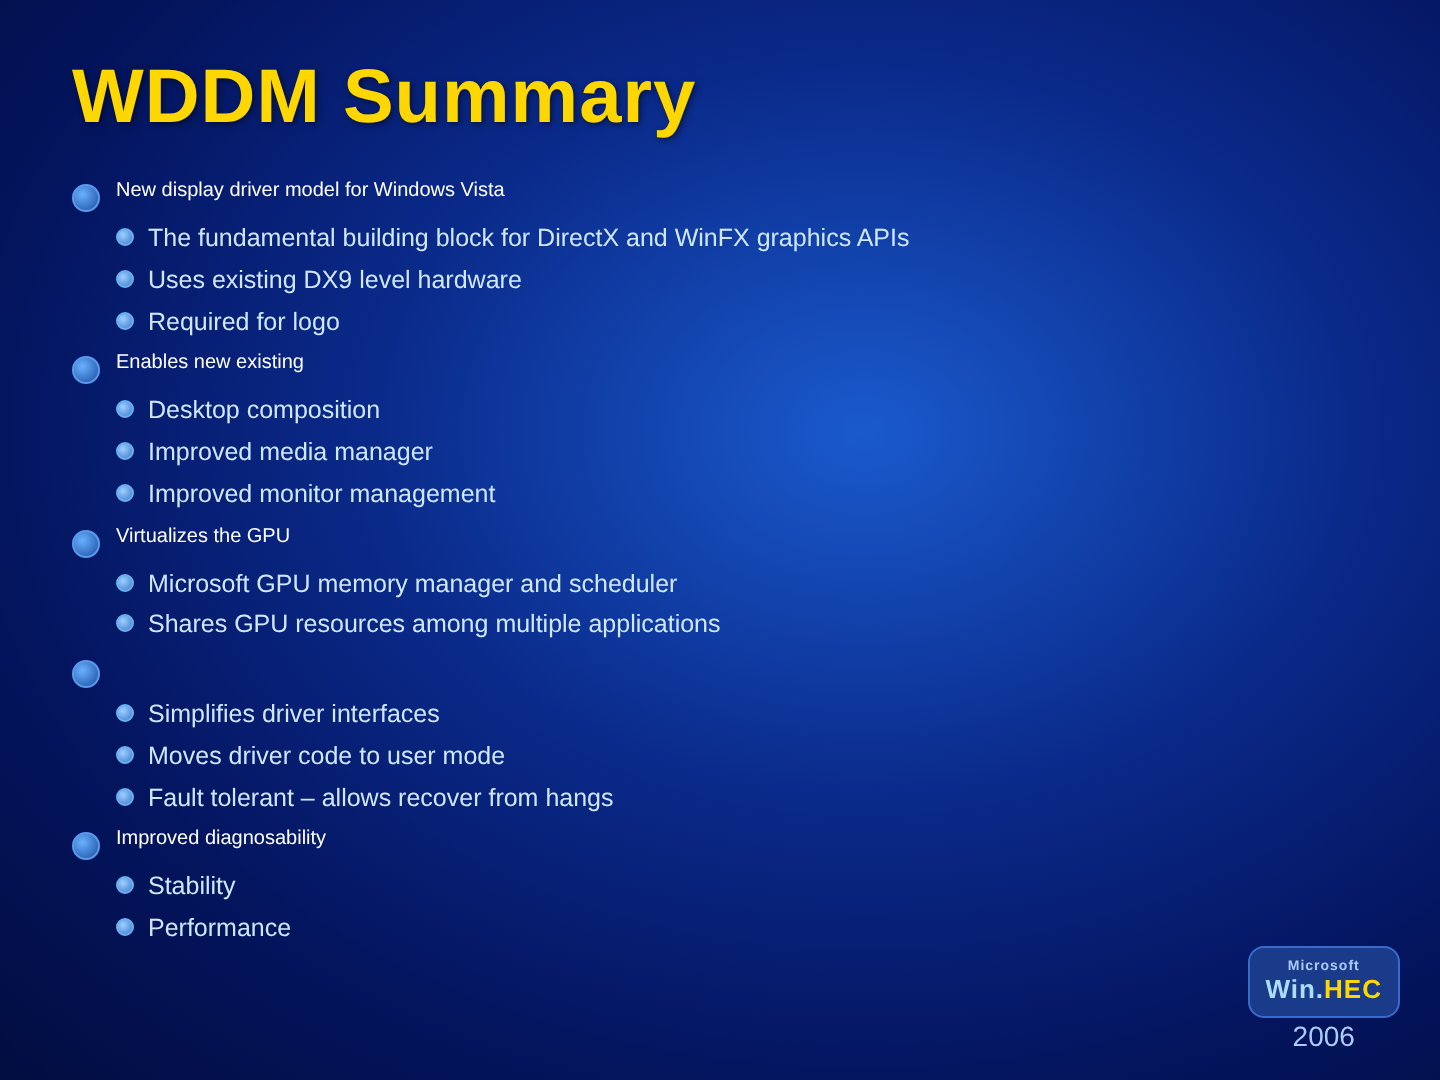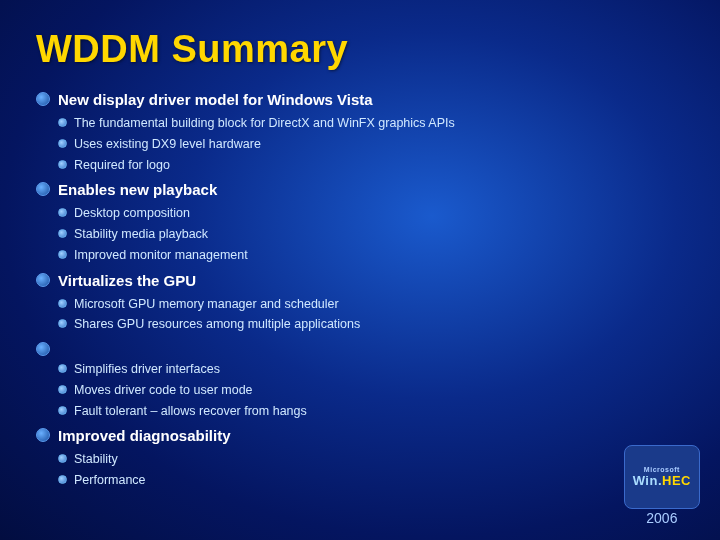--- a/index.html
+++ b/index.html
@@ -61,23 +61,23 @@
       border-radius: 50%;
       background: radial-gradient(circle at 35% 35%, #6ab0ff, #1a4fa0);
       border: 1.5px solid #5a9aee;
       margin-top: 3px;
       display: flex;
       align-items: center;
       justify-content: center;
     }
 
     .level1-text {
-      font-size: 15px;
+      font-size: 10px;
       color: #ffffff;
-      font-weight: 700;
+      font-weight: 400;
       line-height: 1.4;
     }
 
     .sub-items {
       margin-left: 22px;
       display: flex;
       flex-direction: column;
       gap: 0px;
       margin-bottom: 2px;
     }
@@ -111,21 +111,21 @@
       bottom: 14px;
       right: 20px;
       display: flex;
       flex-direction: column;
       align-items: center;
     }
 
     .logo-box {
       background: #1a3a8a;
       border-radius: 8px;
-      padding: 20px 8px;
+      padding: 6px 8px;
       display: flex;
       align-items: center;
       gap: 4px;
       border: 1px solid #3a6acc;
     }
 
     .logo-microsoft {
       font-size: 7px;
       color: #aaccff;
       font-weight: 600;
@@ -181,30 +181,30 @@
           <div class="level2-bullet"></div>
           <div class="level2-text">Uses existing DX9 level hardware</div>
         </div>
         <div class="level2">
           <div class="level2-bullet"></div>
           <div class="level2-text">Required for logo</div>
         </div>
       </div>
       <div class="level1">
         <div class="level1-bullet"></div>
-        <div class="level1-text">Enables new playback</div>
+        <div class="level1-text">Enables new existing</div>
       </div>
       <div class="sub-items">
         <div class="level2">
           <div class="level2-bullet"></div>
           <div class="level2-text">Desktop composition</div>
         </div>
         <div class="level2">
           <div class="level2-bullet"></div>
-          <div class="level2-text">Stability media playback</div>
+          <div class="level2-text">Improved media manager</div>
         </div>
         <div class="level2">
           <div class="level2-bullet"></div>
           <div class="level2-text">Improved monitor management</div>
         </div>
       </div>
       <div class="level1">
         <div class="level1-bullet"></div>
         <div class="level1-text">Virtualizes the GPU</div>
       </div>

